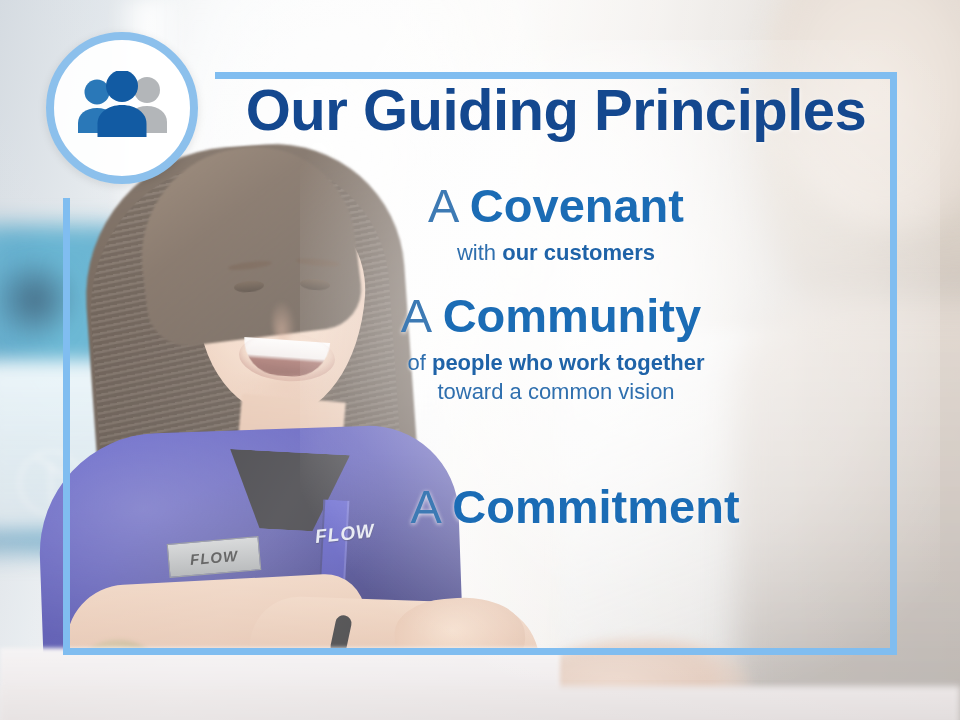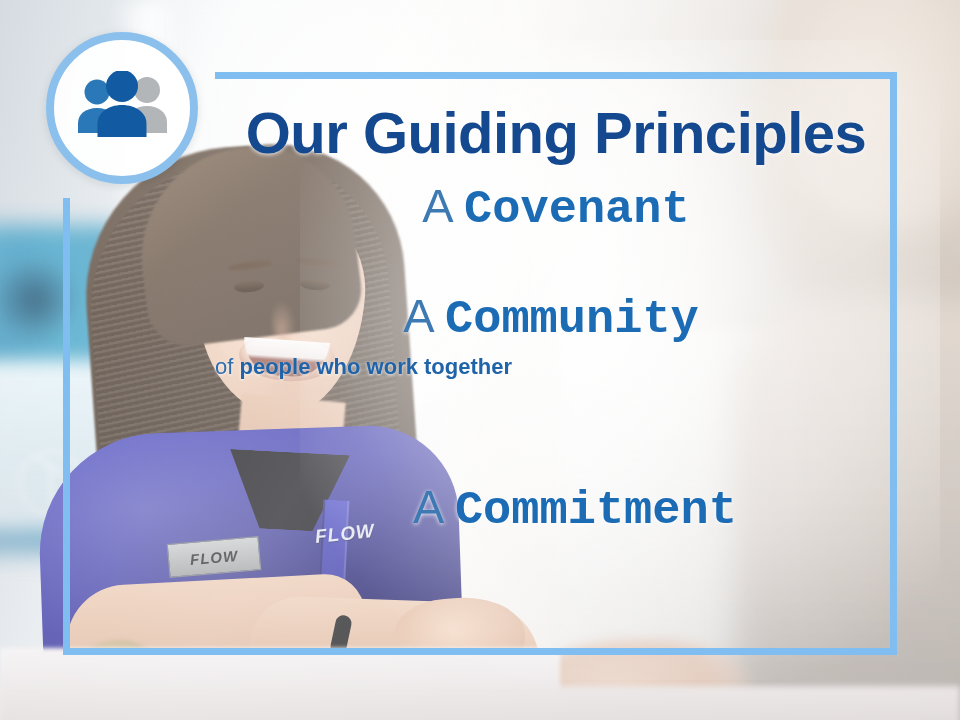--- a/index.html
+++ b/index.html
@@ -301,54 +301,54 @@
     border:8px solid #8cc0ec;
     box-shadow:0 2px 10px rgba(0,0,0,.10);
     display:flex;align-items:center;justify-content:center;
   }
   .people-icon{width:92px;height:74px;display:block;}
 
   
   .content{position:absolute;left:215px;top:72px;width:682px;height:583px;}
 
   .title{
-    position:absolute;left:0;top:32px;width:682px;
+    position:absolute;left:0;top:9px;width:682px;
     text-align:center;
     font-size:58px;line-height:1;
     font-weight:bold;
     color:#14488f;
     letter-spacing:-.5px;
     text-shadow:0 1px 4px rgba(255,255,255,.85);
   }
 
   .principle{position:absolute;width:682px;}
   .p1{top:110px;}
   .p2{top:220px;}
   .p3{top:411px;}
 
   .p-head{
     font-size:47px;line-height:1.04;
     color:#1f6fb8;
     text-shadow:0 1px 4px rgba(255,255,255,.85);
     white-space:nowrap;
   }
   .p-head .article{font-weight:normal;color:#3d7ab4;}
-  .p-head .word{font-weight:bold;color:#1b6cb5;font-family:Liberation Mono, monospace;}
+  .p-head .word{font-weight:bold;color:#1b6cb5;}
 
   .p-sub{
     font-size:22px;line-height:1.32;
     color:#2f6fae;
     margin-top:7px;
     text-shadow:0 1px 3px rgba(255,255,255,.85);
   }
   .p-sub b{font-weight:bold;color:#1f63a8;}
 
   .p1 .p-head,.p1 .p-sub{text-align:center;}
   .p2 .p-head{text-align:center;padding-right:10px;}
-  .p2 .p-sub{text-align:left;}
+  .p2 .p-sub{text-align:center;}
   .p3 .p-head{text-align:center;padding-left:38px;}
   .p3 .p-sub{text-align:center;padding-left:74px;}
 </style>
 </head>
 <body>
 
 <div id="stage">
 
   <div class="photo">
     <div class="bg-base"></div>
@@ -421,29 +421,33 @@
 
   <div class="content">
 
     <div class="title">Our Guiding Principles</div>
 
     <div class="principle p1">
       <div class="p-head">
         <span class="article">A</span>
         <span class="word">Covenant</span>
       </div>
+      <div class="p-sub">
+        <span>with </span><b>our customers</b>
+      </div>
     </div>
 
     <div class="principle p2">
       <div class="p-head">
         <span class="article">A</span>
         <span class="word">Community</span>
       </div>
       <div class="p-sub">
         <span>of </span><b>people who work together</b><br>
+        <span>toward a common vision</span>
       </div>
     </div>
 
     <div class="principle p3">
       <div class="p-head">
         <span class="article">A</span>
         <span class="word">Commitment</span>
       </div>
     </div>
 

